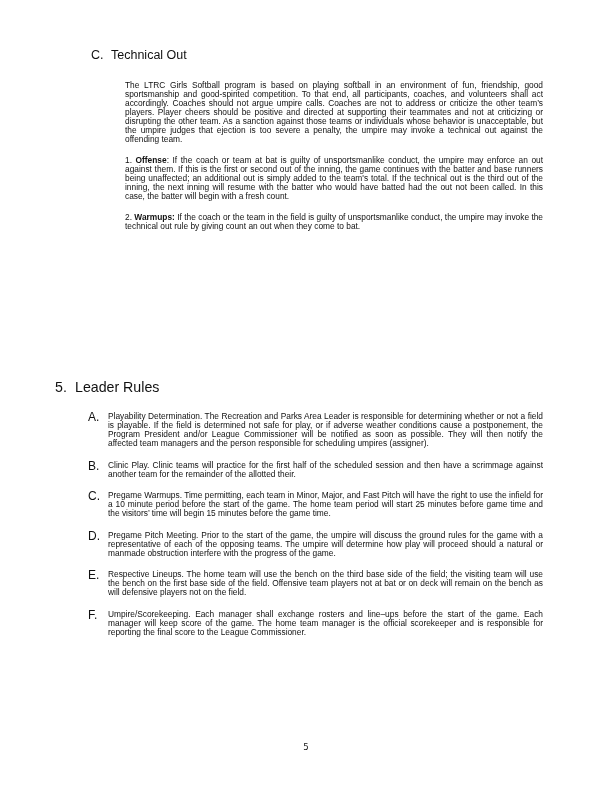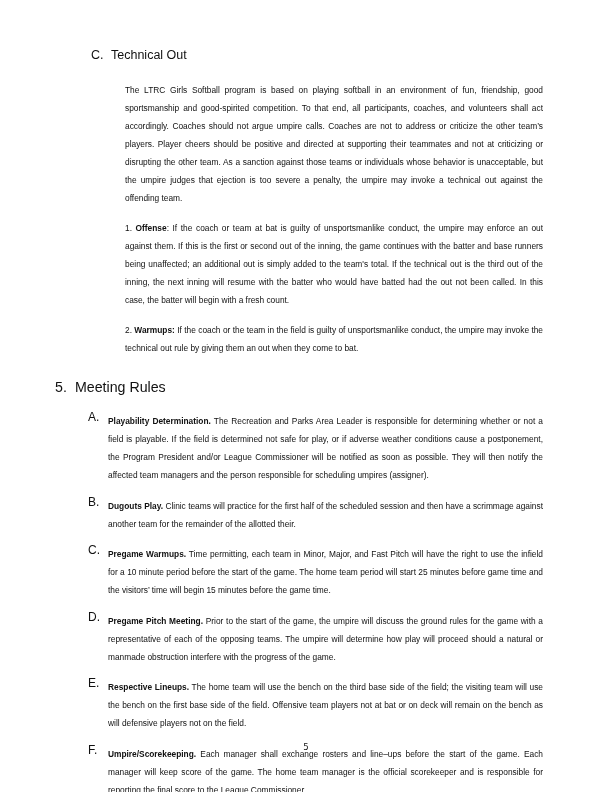--- a/index.html
+++ b/index.html
@@ -2,58 +2,58 @@
 <html><head>
   <meta charset="utf-8">
   <style>
     html, body { margin: 0; padding: 0; background: #ffffff; }
     body { width: 612px; height: 792px; position: relative; overflow: hidden;
       font-family: "Liberation Sans", sans-serif; color: #111; }
     .page { position: absolute; left: 0; top: 0; width: 588px; height: 792px; }
     .sub-heading { position: absolute; left: 91px; top: 48px; font-size: 12.5px; }
     .sub-heading .lbl { display: inline-block; width: 20px; }
     .section-c { position: absolute; left: 125px; top: 81px; width: 418px; }
-    p { margin: 0; font-size: 8.35px; line-height: 18px; text-align: justify; }
+    p { margin: 0; font-size: 8.35px; line-height: 9px; text-align: justify; }
     .section-c p { margin-bottom: 12.2px; }
     .main-heading { position: absolute; left: 55px; top: 379px; font-size: 14.2px; }
     .main-heading .lbl { display: inline-block; width: 20px; }
     .rules { position: absolute; left: 88px; top: 412px; width: 455px; }
     .rule { position: relative; padding-left: 20px; margin-bottom: 12.5px; }
     .rule .letter { position: absolute; left: 0; top: -2px; font-size: 12px; }
-    .rule p b { font-weight: bold; }
+    .rule p b { font-weight: normal; }
     .page-number { position: absolute; left: 0; width: 612px; top: 742px; text-align: center;
       font-family: "DejaVu Sans", sans-serif; font-size: 8.5px; }
   </style>
 </head>
 <body>
 
 <div class="page">
 
   <div class="sub-heading">
     <span class="lbl">C.</span><span>Technical Out</span>
   </div>
 
   <div class="section-c">
     <p>The LTRC Girls Softball program is based on playing softball in an environment of fun, friendship, good sportsmanship and good-spirited competition.  To that end, all participants, coaches, and volunteers shall act accordingly. Coaches should not argue umpire calls. Coaches are not to address or criticize the other team’s players. Player cheers should be positive and directed at supporting their teammates and not at criticizing or disrupting the other team. As a sanction against those teams or individuals whose behavior is unacceptable, but the umpire judges that ejection is too severe a penalty, the umpire may invoke a technical out against the offending team.</p>
     <p><span>1. </span><b>Offense</b><span>: If the coach or team at bat is guilty of unsportsmanlike conduct, the umpire may enforce an out against them. If this is the first or second out of the inning, the game continues with the batter and base runners being unaffected; an additional out is simply added to the team's total. If the technical out is the third out of the inning, the next inning will resume with the batter who would have batted had the out not been called. In this case, the batter will begin with a fresh count.</span></p>
-    <p><span>2. </span><b>Warmups:</b><span> If the coach or the team in the field is guilty of unsportsmanlike conduct, the umpire may invoke the technical out rule by giving them an out when they come to bat.</span></p>
+    <p><span>2. </span><b>Warmups:</b><span> If the coach or the team in the field is guilty of unsportsmanlike conduct, the umpire may invoke the technical out rule by giving count an out when they come to bat.</span></p>
   </div>
 
   <div class="main-heading">
-    <span class="lbl">5.</span><span>Meeting Rules</span>
+    <span class="lbl">5.</span><span>Leader Rules</span>
   </div>
 
   <div class="rules">
     <div class="rule">
       <span class="letter">A.</span>
       <p><b>Playability Determination.</b><span> The Recreation and Parks Area Leader is responsible for determining whether or not a field is playable. If the field is determined not safe for play, or if adverse weather conditions cause a postponement, the Program President and/or League Commissioner will be notified as soon as possible.  They will then notify the affected team managers and the person responsible for scheduling umpires (assigner).</span></p>
     </div>
     <div class="rule">
       <span class="letter">B.</span>
-      <p><b>Dugouts Play.</b><span> Clinic teams will practice for the first half of the scheduled session and then have a scrimmage against another team for the remainder of the allotted their.</span></p>
+      <p><b>Clinic Play.</b><span> Clinic teams will practice for the first half of the scheduled session and then have a scrimmage against another team for the remainder of the allotted their.</span></p>
     </div>
     <div class="rule">
       <span class="letter">C.</span>
       <p><b>Pregame Warmups.</b><span> Time permitting, each team in Minor, Major, and Fast Pitch will have the right to use the infield for a 10 minute period before the start of the game.  The home team period will start 25 minutes before game time and the visitors’ time will begin 15 minutes before the game time.</span></p>
     </div>
     <div class="rule">
       <span class="letter">D.</span>
       <p><b>Pregame Pitch Meeting.</b><span> Prior to the start of the game, the umpire will discuss the ground rules for the game with a representative of each of the opposing teams.  The umpire will determine how play will proceed should a natural or manmade obstruction interfere with the progress of the game.</span></p>
     </div>
     <div class="rule">

